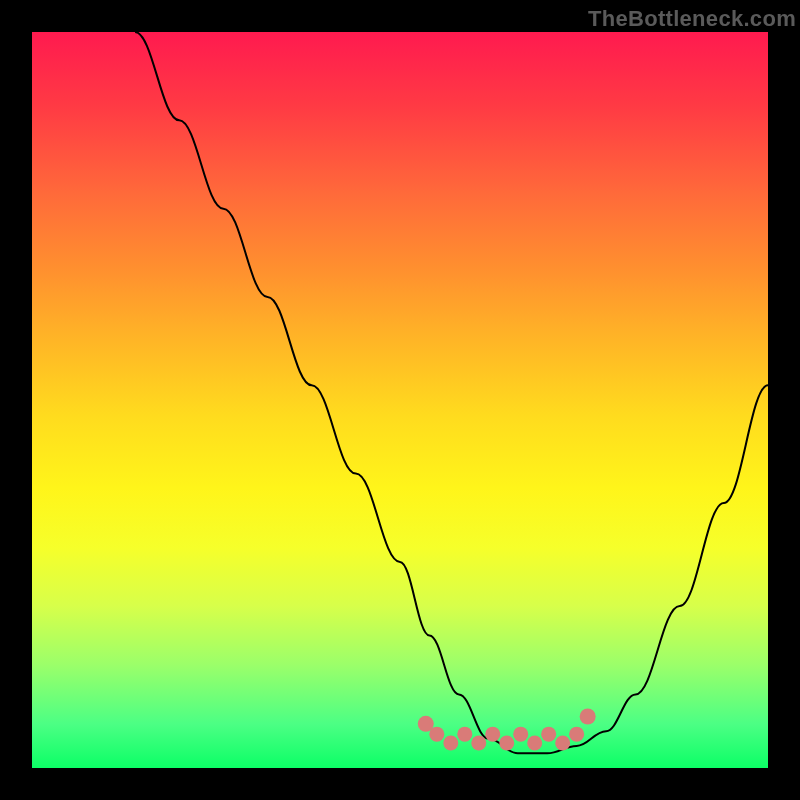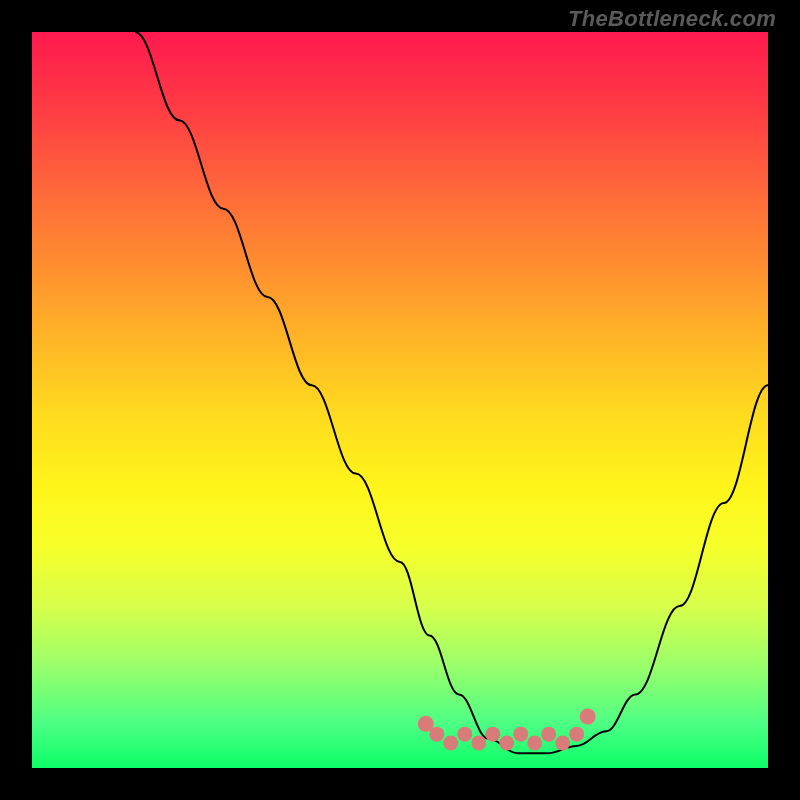--- a/index.html
+++ b/index.html
@@ -7,27 +7,26 @@
     padding: 0;
     width: 800px;
     height: 800px;
     background: #000;
     position: relative;
     font-family: Arial, sans-serif;
   }
   .watermark {
     position: absolute;
     top: 6px;
-    right: 24px;
+    right: 4px;
     color: #5a5a5a;
     font-size: 22px;
     font-weight: 600;
     letter-spacing: 0.3px;
     z-index: 10;
-    font-style: italic;
   }
   .plot-area {
     position: absolute;
     left: 32px;
     top: 32px;
     width: 736px;
     height: 736px;
     overflow: hidden;
   }
   .gradient-bg {

